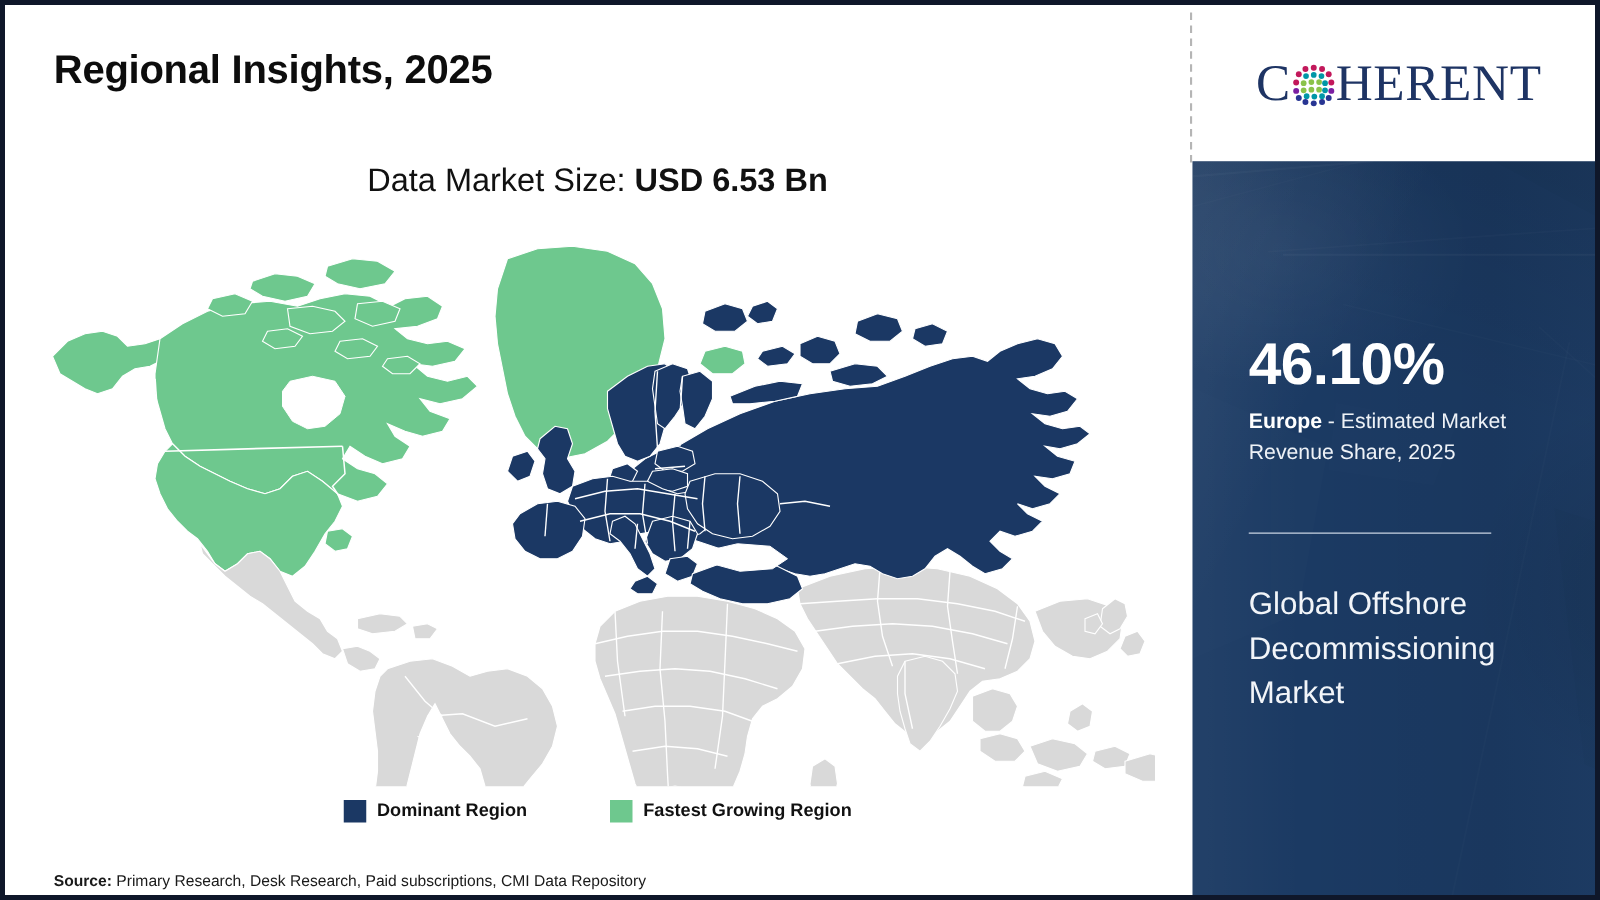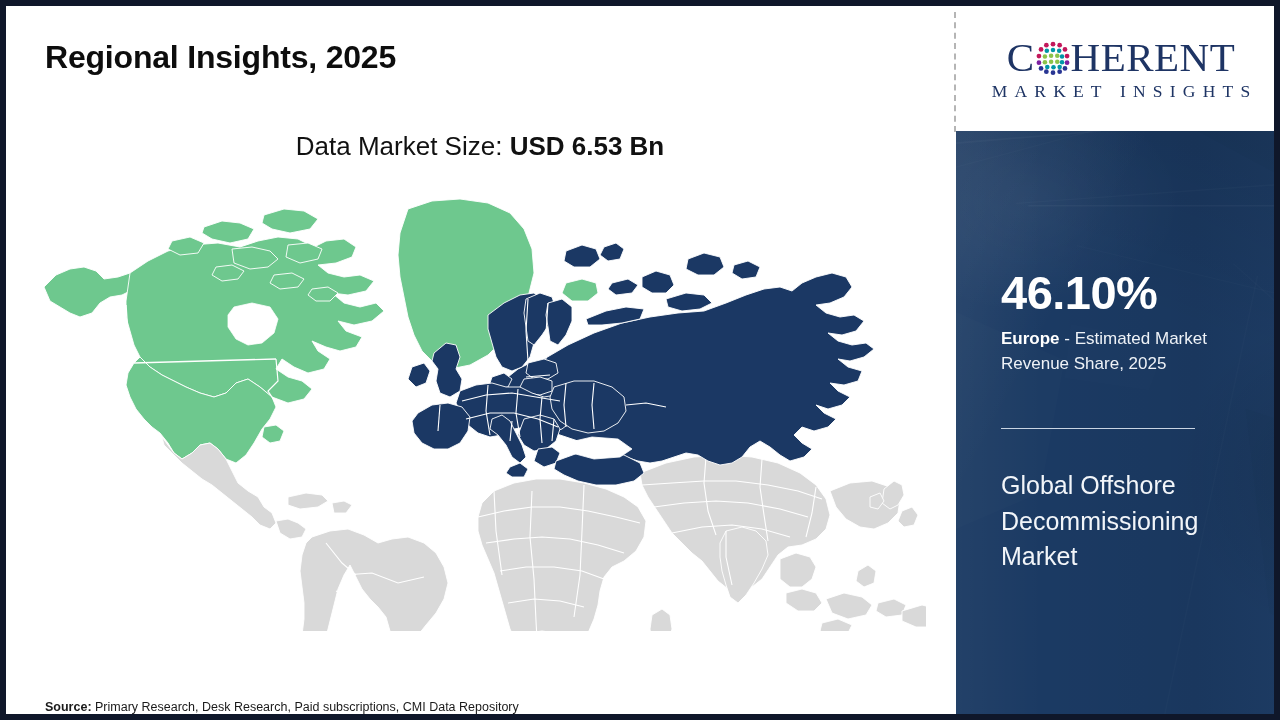--- a/index.html
+++ b/index.html
@@ -7,21 +7,21 @@
   html, body { width:1280px; height:720px; }
   body {
     font-family: "Liberation Sans", sans-serif;
     background:#ffffff;
     overflow:hidden;
   }
   #root {
     position:relative;
     width:1280px; height:720px;
     background:#ffffff;
-    border:6px solid #0f172a;
+    border:4px solid #0f172a;
     overflow:hidden;
   }
 
   
   #left-panel {
     position:absolute; left:0; top:0;
     width:948px; height:718px;
     background:#ffffff;
   }
   #page-title {
@@ -324,20 +324,30 @@
           <path d="M522,112 L520,142 L520,168" stroke="#ffffff" stroke-width="1.1" fill="none"></path>
           <path d="M500,186 L524,184" stroke="#ffffff" stroke-width="1.1" fill="none"></path>
           <path d="M528,228 L526,250" stroke="#ffffff" stroke-width="1.1" fill="none"></path>
           <path d="M486,230 L484,250" stroke="#ffffff" stroke-width="1.1" fill="none"></path>
           <path d="M414,214 L412,240" stroke="#ffffff" stroke-width="1.1" fill="none"></path>
           <path d="M600,214 L620,212 L640,216" stroke="#ffffff" stroke-width="1.1" fill="none"></path>
         </g>
       </svg>
     </div>
 
+    <div id="map-legend">
+      <div class="legend-item">
+        <span class="legend-swatch dominant"></span>
+        <span class="legend-label">Dominant Region</span>
+      </div>
+      <div class="legend-item">
+        <span class="legend-swatch growing"></span>
+        <span class="legend-label">Fastest Growing Region</span>
+      </div>
+    </div>
 
     <div id="source-line">
       <span class="src-label">Source:</span><span class="src-text"> Primary Research, Desk Research, Paid subscriptions, CMI Data Repository</span>
     </div>
   </div>
 
   <div id="vertical-divider"></div>
 
   <div id="right-panel">
 
@@ -372,21 +382,20 @@
             <circle cx="18" cy="25" r="2.4" fill="#8bc34a"></circle>
             <circle cx="24.5" cy="25" r="2.4" fill="#8bc34a"></circle>
             <circle cx="29.5" cy="25.5" r="2.4" fill="#0097a7"></circle>
             <circle cx="14" cy="30.5" r="2.4" fill="#0097a7"></circle>
             <circle cx="20.5" cy="30.8" r="2.4" fill="#0097a7"></circle>
             <circle cx="27" cy="30.5" r="2.4" fill="#0097a7"></circle>
           </g>
         </svg>
         <span class="logo-word">HERENT</span>
       </div>
-      <div id="logo-sub">MARKET INSIGHTS</div>
     </div>
 
     <div id="stat-panel">
       <div id="panel-texture"></div>
       <svg id="panel-texture-lines" viewBox="0 0 330 593" preserveAspectRatio="none">
         <path d="M0,10 L120,0" stroke="rgba(255,255,255,0.10)" stroke-width="1.4" fill="none"></path>
         <path d="M0,30 L150,-10" stroke="rgba(255,255,255,0.06)" stroke-width="1" fill="none"></path>
         <path d="M50,60 L330,40" stroke="rgba(255,255,255,0.07)" stroke-width="1.2" fill="none"></path>
         <path d="M60,62 L330,62" stroke="rgba(255,255,255,0.12)" stroke-width="1.4" fill="none"></path>
         <path d="M100,95 L330,150" stroke="rgba(255,255,255,0.05)" stroke-width="1" fill="none"></path>

